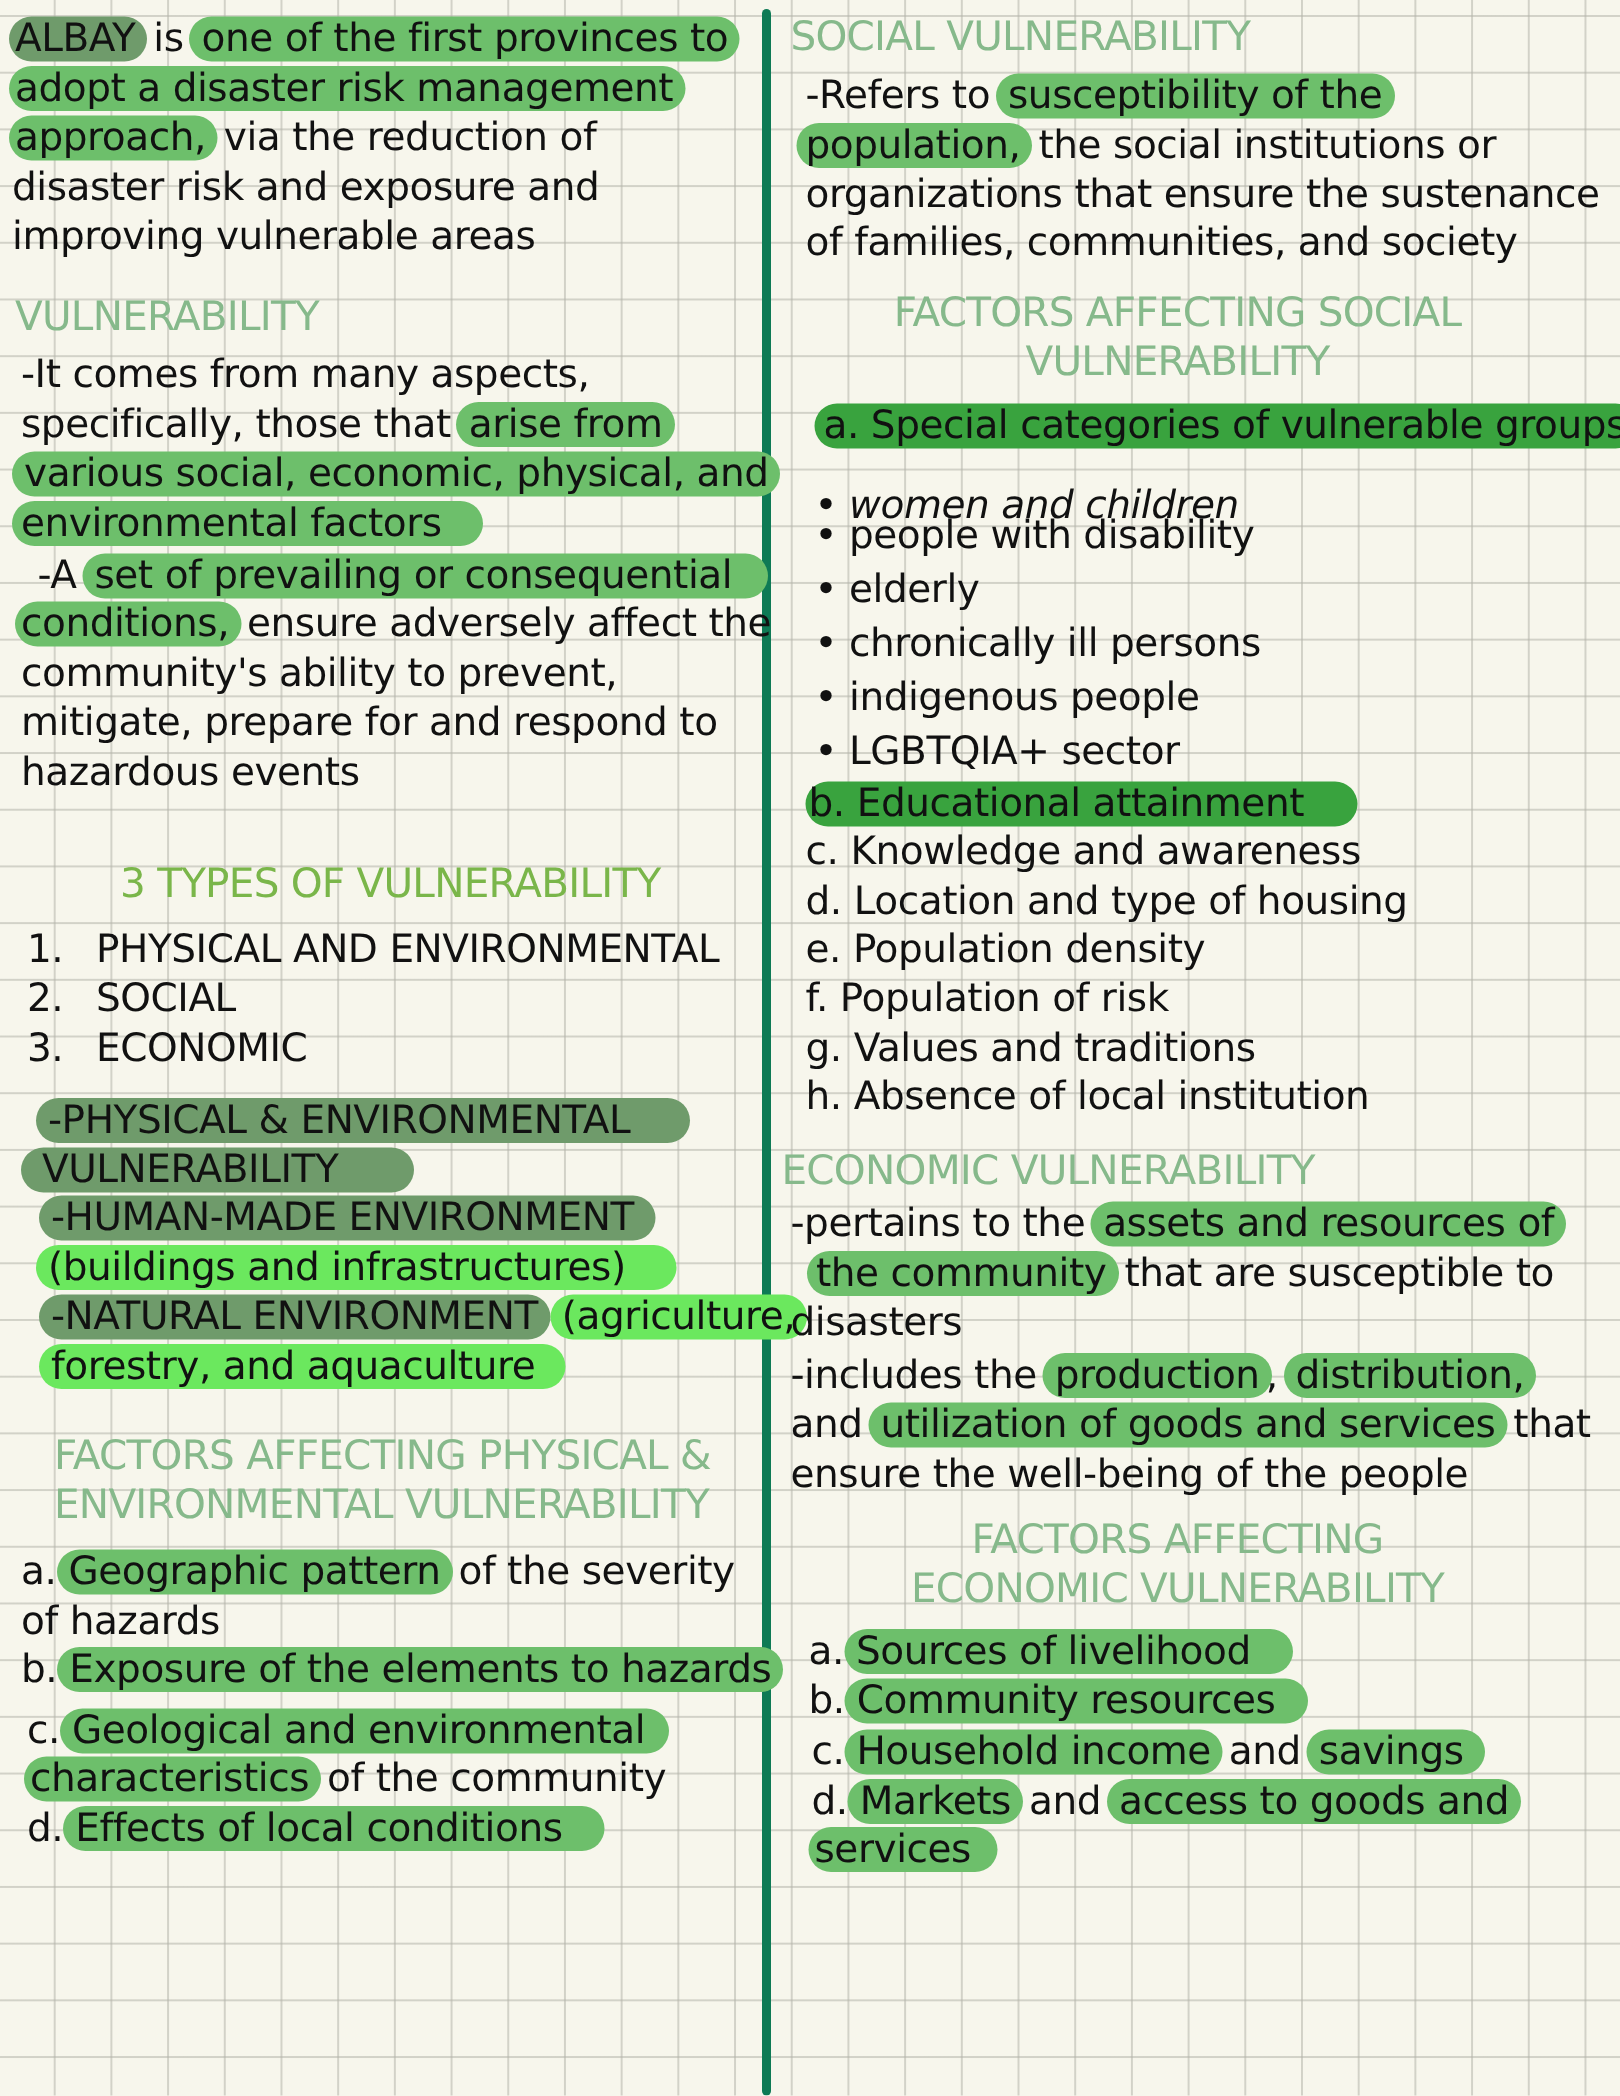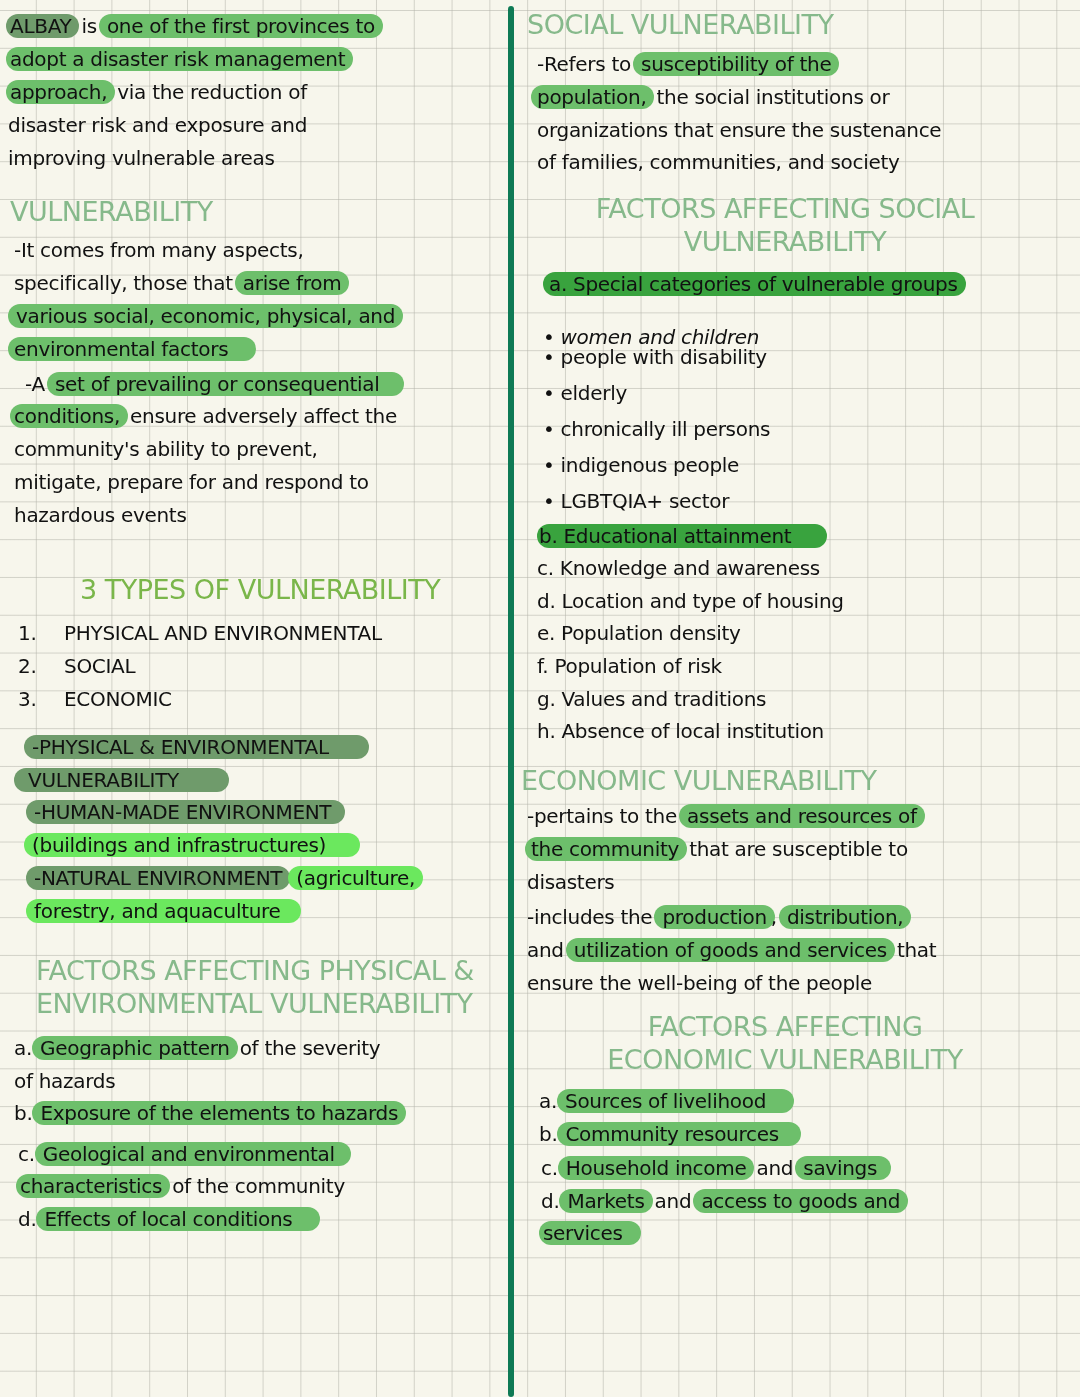--- a/index.html
+++ b/index.html
@@ -8,21 +8,21 @@
     background-color: #f7f6ec;
     background-image:
       linear-gradient(to right, rgba(180,180,170,0.55) 1px, transparent 1px),
       linear-gradient(to bottom, rgba(180,180,170,0.55) 1px, transparent 1px);
     background-size: 37.8px 37.8px;
     background-position: -2px 10px;
     font-family: "DejaVu Sans", sans-serif;
     color: #111;
   }
   .divider { position: absolute; left: 508px; top: 6px; width: 6px; height: 1391px; background: #0e7a55; border-radius: 3px; }
-  .t { position: absolute; white-space: nowrap; font-size: 20px; line-height: 33px; letter-spacing: -0.3px; }
+  .t { position: absolute; white-space: nowrap; font-size: 26px; line-height: 33px; letter-spacing: -0.3px; }
   .head { position: absolute; white-space: nowrap; font-size: 27px; line-height: 33px; color: #86b98b; letter-spacing: -0.5px; }
   .head.bright { color: #7ab64a; }
   .center { text-align: center; }
   .hl  { background: #6dbf6b; border-radius: 16px; padding: 0 8px; margin: 0 -4px; }
   .hl2 { background: #39a33e; border-radius: 16px; padding: 0 8px; margin: 0 -4px; }
   .hlg { background: #6f9b6b; border-radius: 16px; padding: 0 8px; margin: 0 -4px; }
   .hll { background: #6be85e; border-radius: 16px; padding: 0 8px; margin: 0 -4px; }
   .list-num { display: inline-block; width: 46px; }
 </style>
 </head>
@@ -101,21 +101,21 @@
   <div class="t" style="left:537px;top:585px;">d. Location and type of housing</div>
   <div class="t" style="left:537px;top:617px;">e. Population density</div>
   <div class="t" style="left:537px;top:650px;">f. Population of risk</div>
   <div class="t" style="left:537px;top:683px;">g. Values and traditions</div>
   <div class="t" style="left:537px;top:715px;">h. Absence of local institution</div>
 </div>
 
 <div>
   <div class="head" style="left:521px;top:764px;">ECONOMIC VULNERABILITY</div>
   <div class="t" style="left:527px;top:800px;"><span>-pertains to the </span><span class="hl">assets and resources of</span></div>
-  <div class="t" style="left:521px;top:833px;"><span class="hl" style="margin-left:4px;padding-left:6px;">the community</span><span> that are susceptible to</span></div>
+  <div class="t" style="left:521px;top:833px;"><span class="hl" style="margin-left:17px;padding-left:6px;">the community</span><span> that are susceptible to</span></div>
   <div class="t" style="left:527px;top:866px;">disasters</div>
   <div class="t" style="left:527px;top:901px;"><span>-includes the </span><span class="hl">production</span><span>, </span><span class="hl">distribution,</span></div>
   <div class="t" style="left:527px;top:934px;"><span>and </span><span class="hl">utilization of goods and services</span><span> that</span></div>
   <div class="t" style="left:527px;top:967px;">ensure the well-being of the people</div>
 </div>
 
 <div>
   <div class="head center" style="left:560px;width:450px;top:1010px;">FACTORS AFFECTING</div>
   <div class="head center" style="left:560px;width:450px;top:1043px;">ECONOMIC VULNERABILITY</div>
   <div class="t" style="left:539px;top:1085px;"><span>a.</span><span class="hl" style="margin-left:0;padding-right:28px;">Sources of livelihood</span></div>

